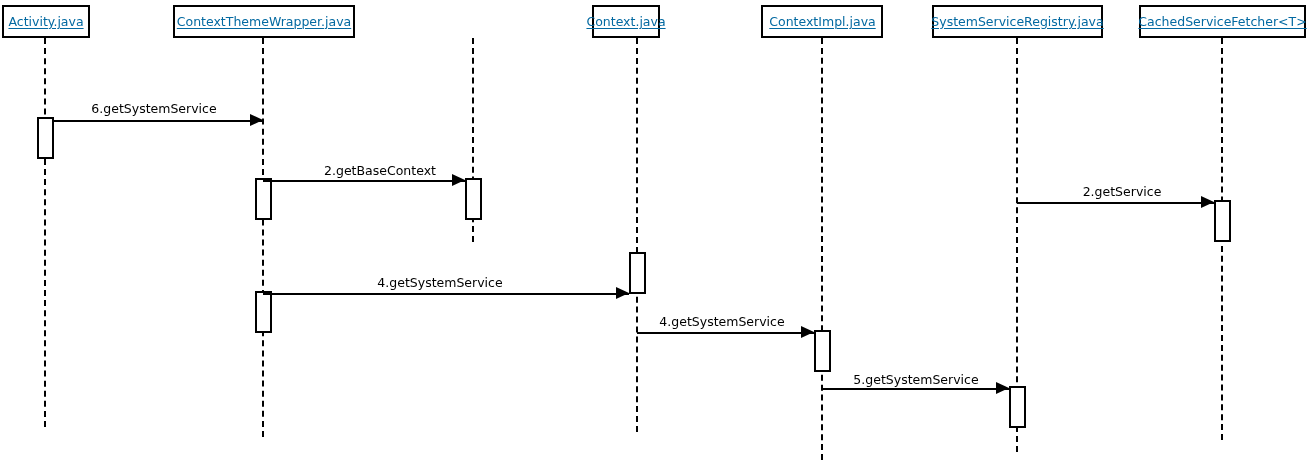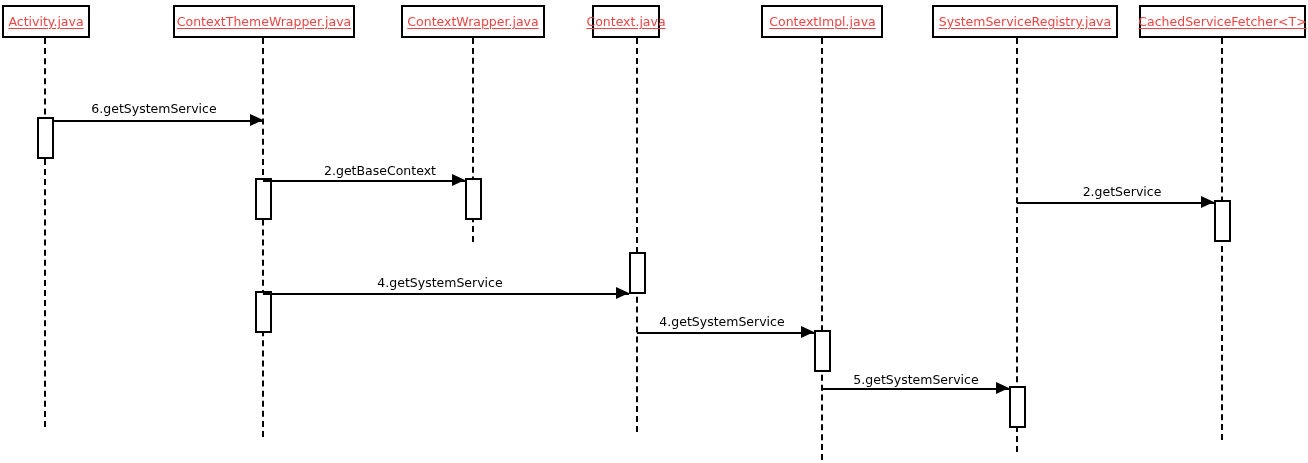--- a/index.html
+++ b/index.html
@@ -24,21 +24,21 @@
     background: #ffffff;
     height: 33px;
     display: flex;
     align-items: center;
     justify-content: center;
     padding: 0 8px;
   }
   .lifeline-header-label {
     font-size: 12.5px;
     line-height: 14px;
-    color: #ef4444;
+    color: #0369a1;
     white-space: nowrap;
     text-decoration: underline;
     text-underline-offset: 2px;
     text-decoration-thickness: 1px;
   }
   .lifeline-dash {
     position: absolute;
     width: 0;
     border-left: 2px dashed #000000;
   }
@@ -128,28 +128,25 @@
       <div class="message-line" style="width: 187px;"></div>
       <div class="message-arrowhead to-right" style="left: 174px;"></div>
     </div>
     <div class="message-label" style="left: 916px; top: 373px;">5.getSystemService</div>
     <div class="lifeline-header" style="left: 2px; top: 5px; width: 88px;">
       <span class="lifeline-header-label">Activity.java</span>
     </div>
     <div class="lifeline-header" style="left: 173px; top: 5px; width: 182px;">
       <span class="lifeline-header-label">ContextThemeWrapper.java</span>
     </div>
-    <div class="lifeline-header" style="left: 401px; top: 5px; width: 144px;">
-      <span class="lifeline-header-label">ContextWrapper.java</span>
-    </div>
     <div class="lifeline-header" style="left: 592px; top: 5px; width: 68px;">
       <span class="lifeline-header-label">Context.java</span>
     </div>
     <div class="lifeline-header" style="left: 761px; top: 5px; width: 122px; padding-left: 9px;">
       <span class="lifeline-header-label">ContextImpl.java</span>
     </div>
-    <div class="lifeline-header" style="left: 932px; top: 5px; width: 186px;">
+    <div class="lifeline-header" style="left: 932px; top: 5px; width: 171px;">
       <span class="lifeline-header-label">SystemServiceRegistry.java</span>
     </div>
     <div class="lifeline-header" style="left: 1139px; top: 5px; width: 167px;">
       <span class="lifeline-header-label">CachedServiceFetcher&lt;T&gt;</span>
     </div>
   </div>
 
 </body></html>

